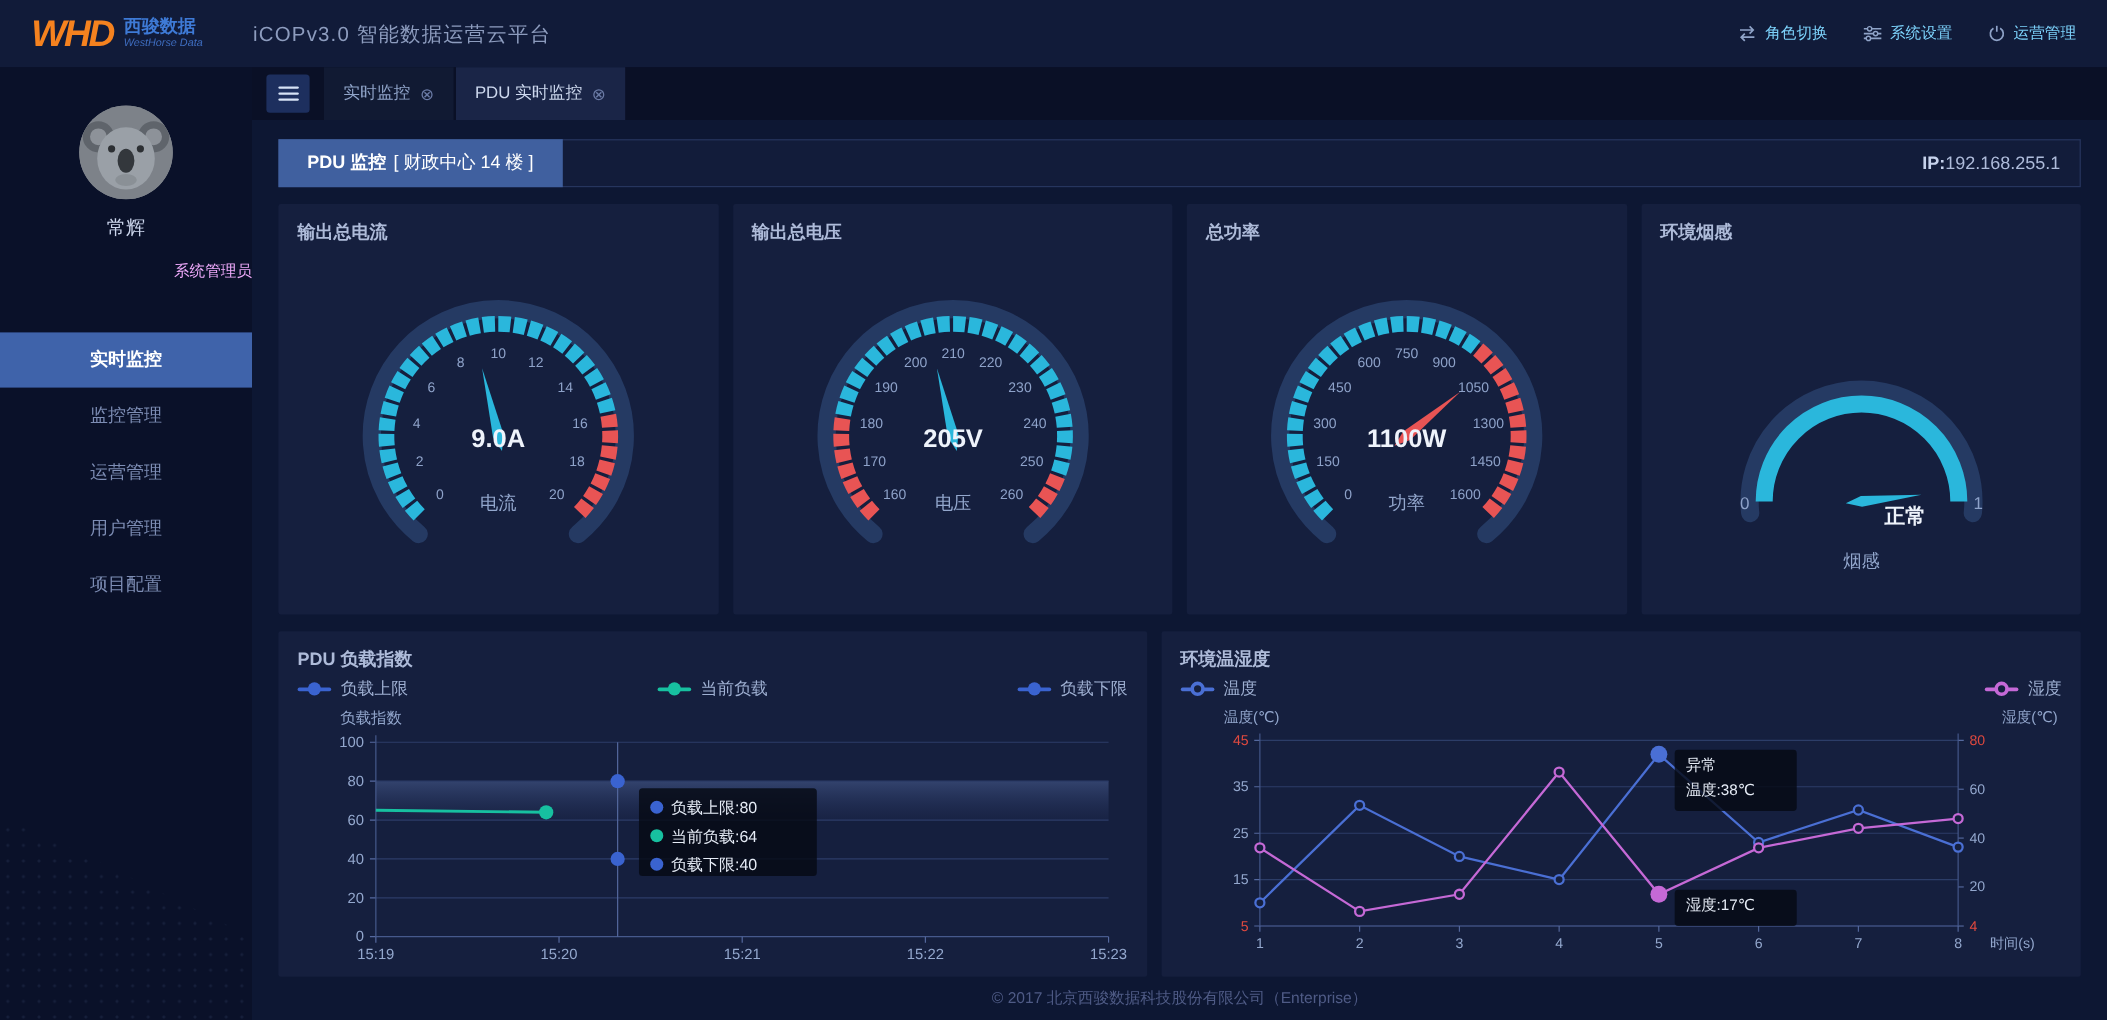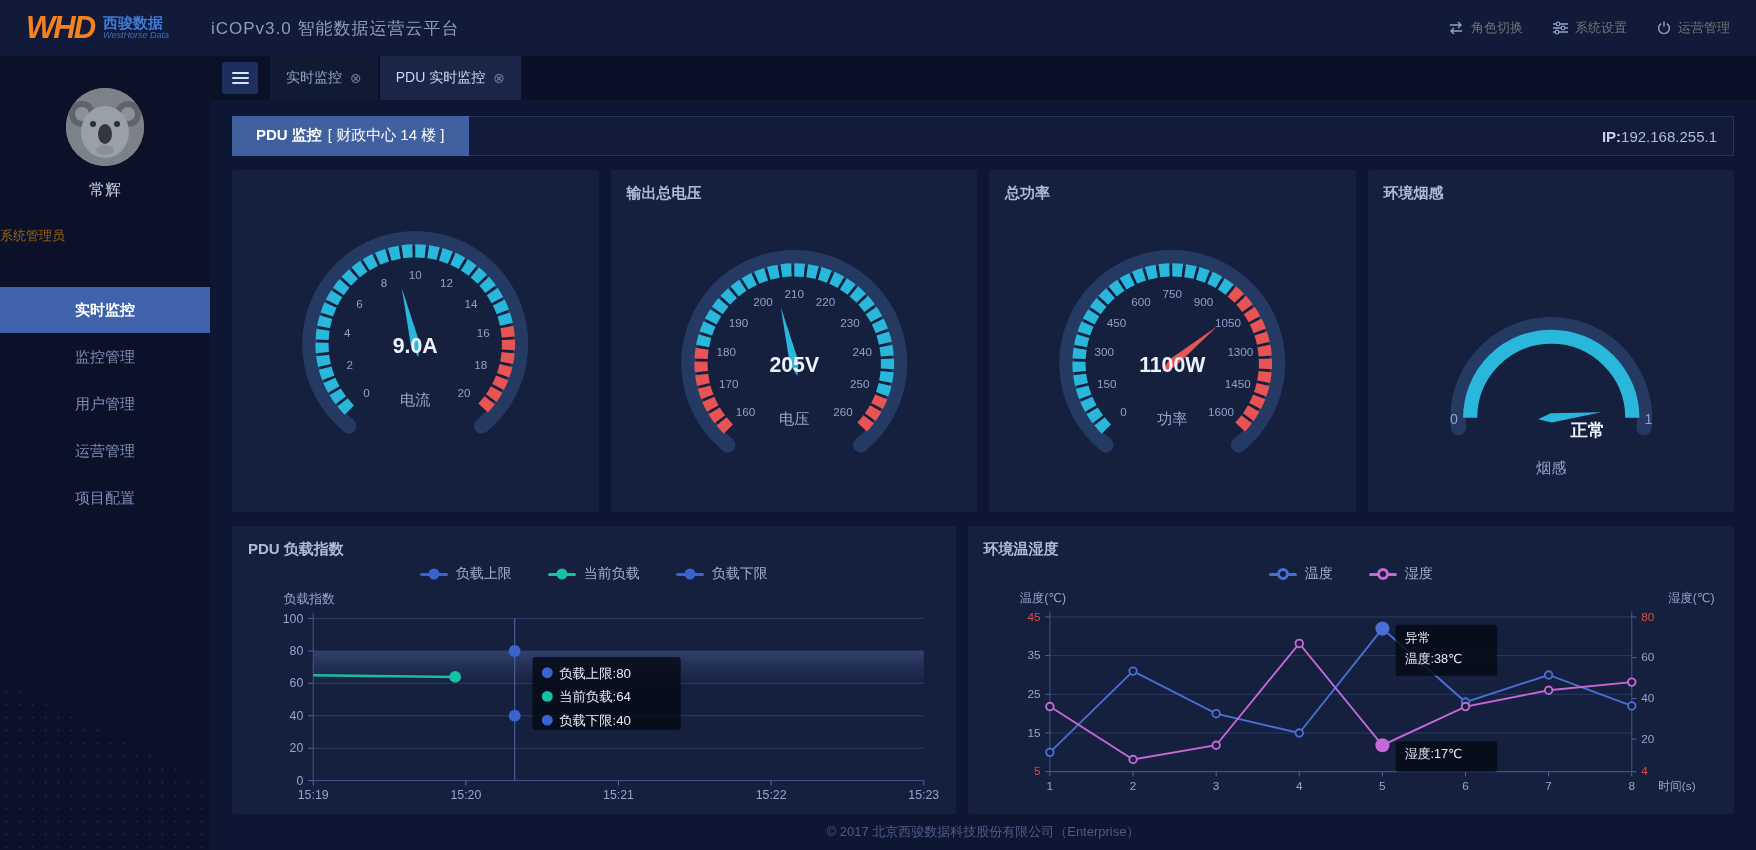--- a/index.html
+++ b/index.html
@@ -8,33 +8,33 @@
 
   
   header { height:56px; background:#111b39; display:flex; align-items:center; padding:0 26px; }
   .logo { display:flex; align-items:center; gap:9px;justify-content:center; }
   .logo-whd { font-size:31px; font-weight:900; font-style:italic; color:#f5821f; letter-spacing:-2px; }
   .logo-txt { display:flex; flex-direction:column; line-height:1.05; }
   .logo-cn { color:#3e7ad6; font-size:15px; font-weight:700; }
   .logo-en { color:#3e6cbe; font-size:9px; font-style:italic; }
   .app-title { margin-left:42px; font-size:17px; color:#8d9cbe; letter-spacing:1px; }
   .header-actions { margin-left:auto; display:flex; gap:30px; }
-  .h-act { display:flex; align-items:center; gap:7px; font-size:13px; color:#737373; cursor:pointer; }
+  .h-act { display:flex; align-items:center; gap:7px; font-size:13px; color:#7dd3fc; cursor:pointer; }
   .h-act svg { display:block; }
 
   
   .shell { display:flex; height:794px; }
   aside { width:210px; background:#0a1129; position:relative; flex-shrink:0; }
   aside::after { content:''; position:absolute; left:0; bottom:0; width:210px; height:230px;
     background-image:radial-gradient(rgba(130,160,220,.55) 1px, transparent 1.5px);
     background-size:13px 13px; opacity:.18;
     clip-path:polygon(0 25%, 100% 70%, 100% 100%, 0 100%); pointer-events:none; }
   .avatar-wrap { width:78px; height:78px; border-radius:50%; overflow:hidden; margin:32px auto 0; background:#8d9298; }
   .user-name { text-align:center; margin-top:14px; font-size:16px; color:#ccd6ec; }
-  .user-role { text-align:left; margin-top:26px; font-size:13px; color:#a16207; }
+  .user-role { text-align:right; margin-top:16px; font-size:13px; color:#f0abfc; }
   .menu { margin-top:42px; }
   .menu-item { height:46px; line-height:46px; text-align:center; font-size:15px; color:#7d8db4; cursor:pointer; }
   .menu-item.active { background:#3f63aa; color:#ffffff; font-weight:700; }
   .menu-item:not(.active) { margin-top:1px; }
 
   main { flex:1; display:flex; flex-direction:column; background:#0d1733; min-width:0; }
 
   
   .tabbar { height:44px; background:#0a1026; display:flex; align-items:stretch; padding-left:10px; flex-shrink:0; }
   .burger { width:36px; height:32px; margin:6px 12px 6px 2px; background:#1d2f5e; border-radius:3px;
@@ -57,21 +57,21 @@
 
   .gauge-row { display:flex; gap:12px; margin-bottom:14px; flex-shrink:0; }
   .card { background:#151f3e; border-radius:2px; padding:14px 16px; }
   .gauge-row .card { flex:1; height:342px; }
   .card-title { font-size:15px; font-weight:700; color:#aebbd9; }
   .gauge-mount svg { width:100%; height:288px; display:block; margin-top:8px; }
 
   .chart-row { display:flex; gap:12px; flex:1; min-height:0; }
   .chart-card-left { flex:0.97; display:flex; flex-direction:column; }
   .chart-card-right { flex:1.03; display:flex; flex-direction:column; }
-  .legend { display:flex; justify-content:center; gap:36px; margin-top:6px; font-size:14px; color:#9fb0d2; }
+  .legend { display:flex; justify-content:space-between; gap:36px; margin-top:6px; font-size:14px; color:#9fb0d2; }
   .legend-item { display:flex; align-items:center; gap:8px; cursor:pointer; }
   .lm { position:relative; width:28px; height:3px; background:currentColor; border-radius:2px; display:inline-block; }
   .lm-dot::after { content:''; position:absolute; left:50%; top:50%; transform:translate(-50%,-50%);
     width:11px; height:11px; border-radius:50%; background:currentColor; }
   .lm-ring::after { content:''; position:absolute; left:50%; top:50%; transform:translate(-50%,-50%);
     width:6px; height:6px; border-radius:50%; background:#151f3e; border:3px solid currentColor; }
   .chart-mount { flex:1; }
   .chart-mount svg { width:100%; height:100%; display:block; }
   svg text { font-family:"Liberation Sans","DejaVu Sans",sans-serif; }
 
@@ -131,22 +131,22 @@
         <circle cx="27" cy="36" r="3" fill="#2c2f33"></circle>
         <circle cx="51" cy="36" r="3" fill="#2c2f33"></circle>
         <ellipse cx="39" cy="62" rx="9" ry="5" fill="#8a9096"></ellipse>
       </svg>
     </div>
     <div class="user-name">常辉</div>
     <div class="user-role">系统管理员</div>
     <div class="menu">
       <div class="menu-item active">实时监控</div>
       <div class="menu-item">监控管理</div>
+      <div class="menu-item">运营管理</div>
       <div class="menu-item">用户管理</div>
-      <div class="menu-item">运营管理</div>
       <div class="menu-item">项目配置</div>
     </div>
   </aside>
 
   <main>
     <div class="tabbar">
       <div class="burger">
           <span></span>
           <span></span>
           <span></span>
@@ -167,20 +167,21 @@
           <b>PDU 监控</b>
           <span>[ 财政中心 14 楼 ]</span>
         </div>
         <div class="ip">
           <b>IP:</b><span>192.168.255.1</span>
         </div>
       </div>
 
       <div class="gauge-row">
         <div class="card">
+          <div class="card-title">输出总电流</div>
           <div class="gauge-mount" id="mount-g0">
               <svg viewBox="0 0 330 268">
                 <path d="M99.55 222.82 A104 104 0 1 1 230.45 222.82" stroke="#253a63" stroke-width="15" fill="none" stroke-linecap="round"></path>
                 <path d="M99.95 207.05 A92 92 0 0 1 93.26 199.60" stroke="#2ab7dc" stroke-width="13" fill="none"></path>
                 <path d="M91.58 197.44 A92 92 0 0 1 85.99 189.13" stroke="#2ab7dc" stroke-width="13" fill="none"></path>
                 <path d="M84.63 186.77 A92 92 0 0 1 80.24 177.76" stroke="#2ab7dc" stroke-width="13" fill="none"></path>
                 <path d="M79.21 175.23 A92 92 0 0 1 76.11 165.71" stroke="#2ab7dc" stroke-width="13" fill="none"></path>
                 <path d="M75.44 163.06 A92 92 0 0 1 73.68 153.20" stroke="#2ab7dc" stroke-width="13" fill="none"></path>
                 <path d="M73.39 150.49 A92 92 0 0 1 73.01 140.48" stroke="#2ab7dc" stroke-width="13" fill="none"></path>
                 <path d="M73.10 137.75 A92 92 0 0 1 74.10 127.79" stroke="#2ab7dc" stroke-width="13" fill="none"></path>

